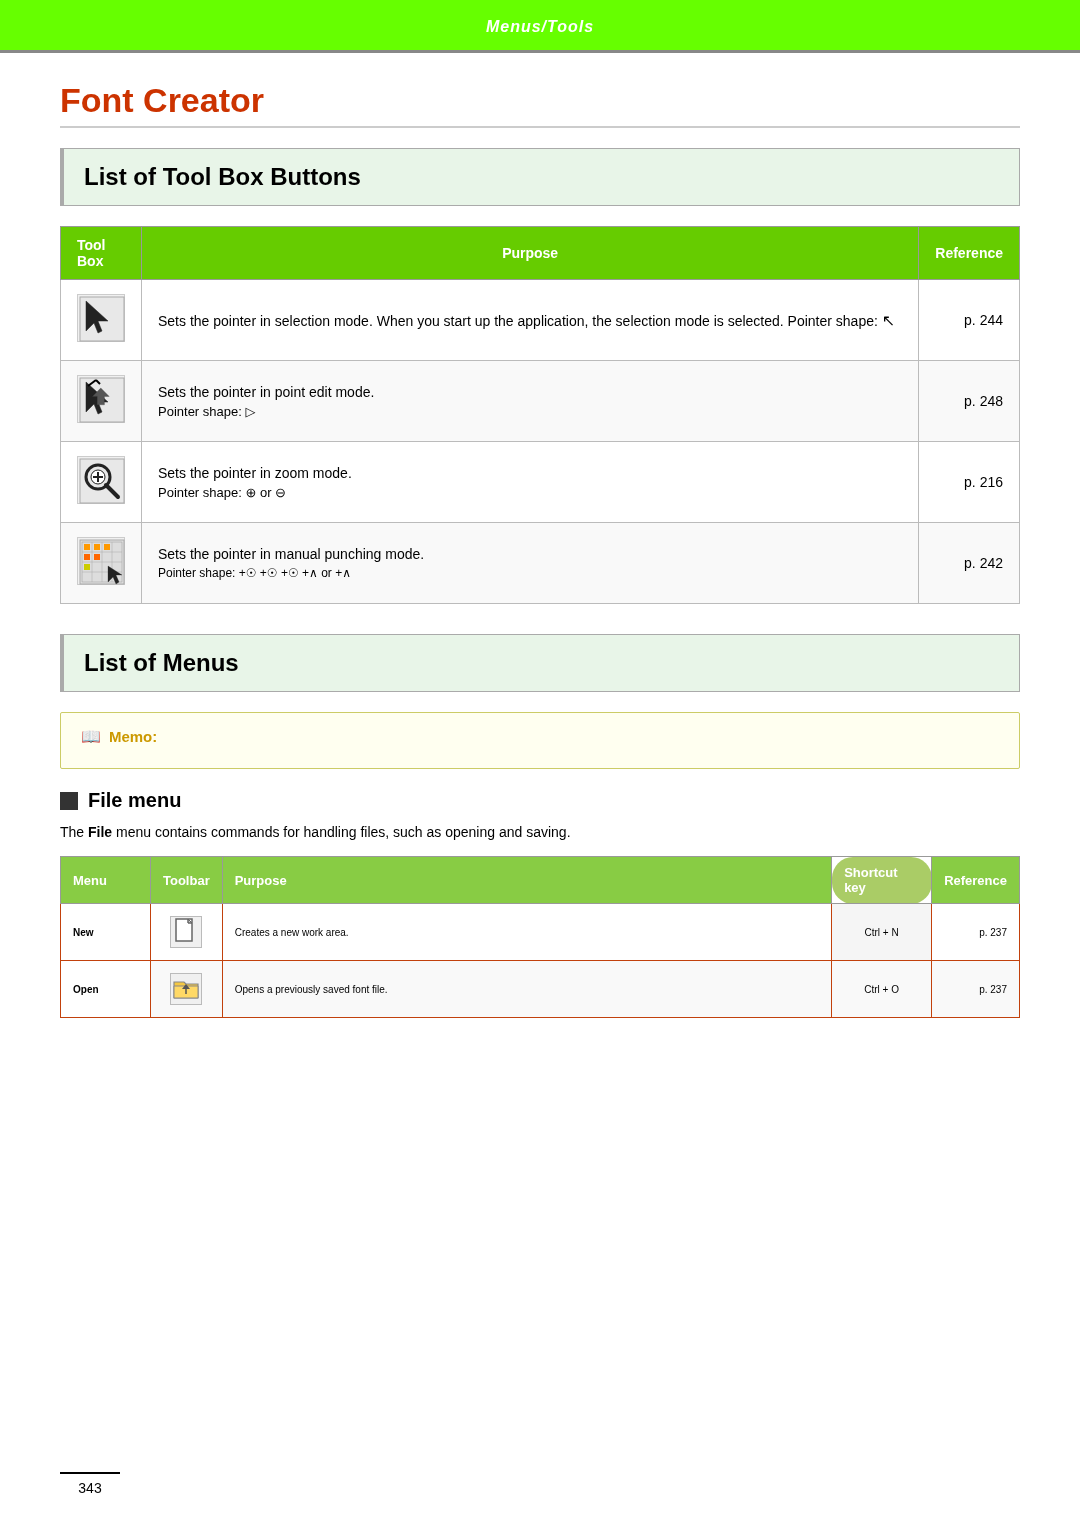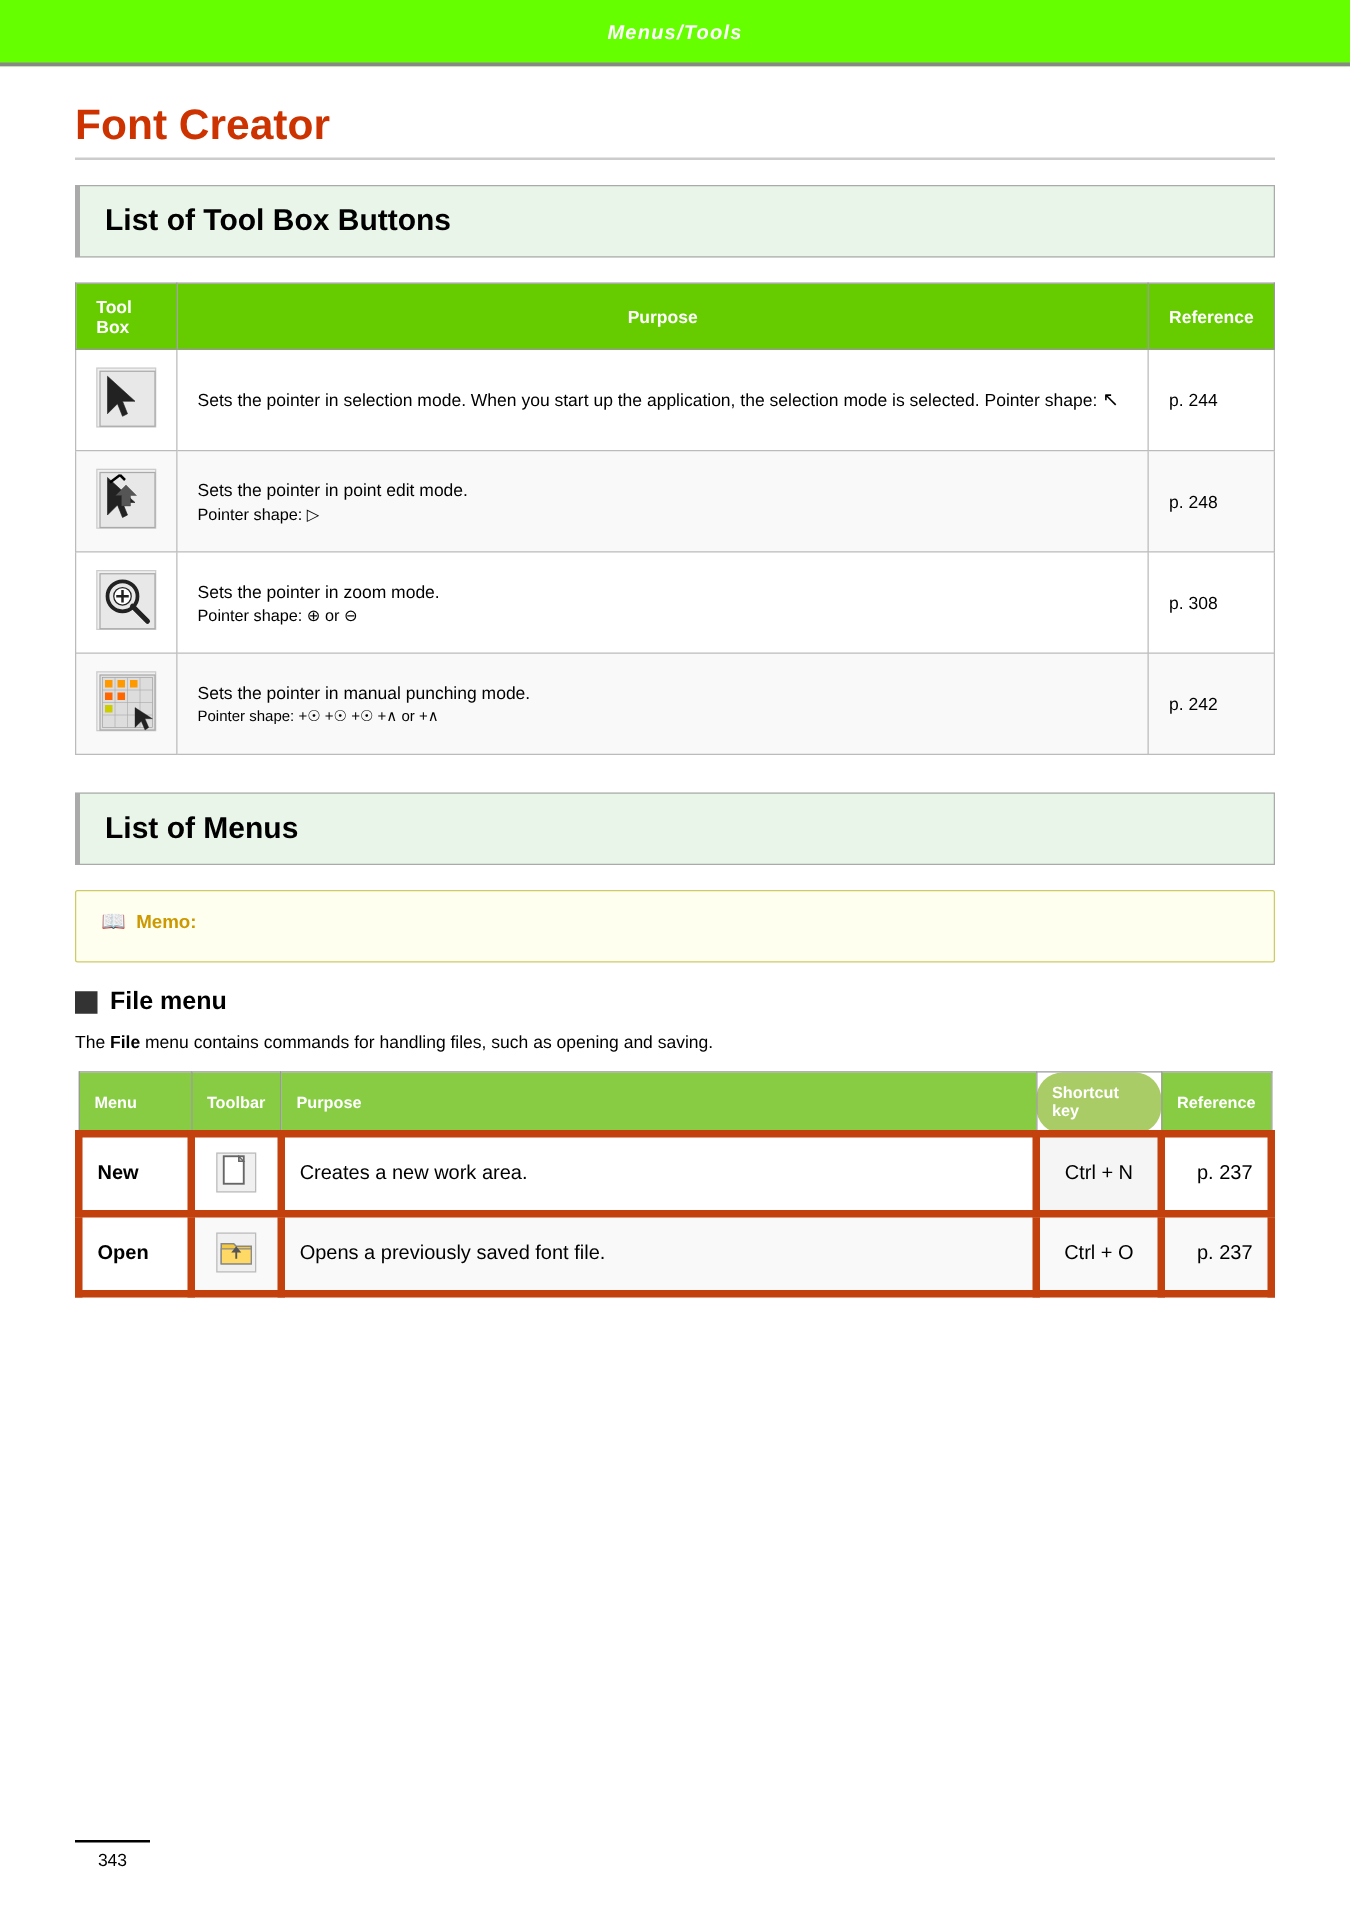--- a/index.html
+++ b/index.html
@@ -83,21 +83,21 @@
       border: 1px solid #bbbbbb;
       padding: 14px 16px;
       vertical-align: middle;
     }
     .toolbox-table td.icon-cell {
       width: 80px;
       text-align: center;
     }
     .toolbox-table td.ref-cell {
       width: 90px;
-      text-align: left;
+      text-align: right;
       white-space: nowrap;
     }
     .toolbox-table tr:nth-child(odd) td {
       background: #ffffff;
     }
     .toolbox-table tr:nth-child(even) td {
       background: #f9f9f9;
     }
 
     
@@ -182,24 +182,24 @@
     }
     .menu-table th.th-shortcut {
       background: #aacc66;
       color: #ffffff;
       border-radius: 21px;
     }
     .menu-table th.th-ref {
       background: #88cc44;
     }
     .menu-table td {
-      border: 6px solid #c2410c;
+      border: 1px solid #c2410c;
       padding: 12px 12px;
       vertical-align: middle;
-      font-size: 16px;
+      font-size: 10px;
     }
     .menu-table td.menu-name {
       font-weight: bold;
       width: 90px;
       background: #ffffff;
     }
     .menu-table td.toolbar-cell {
       width: 70px;
       text-align: center;
       background: #ffffff;
@@ -344,21 +344,21 @@
               <line x1="15" y1="20" x2="25" y2="20" stroke="#222" stroke-width="2"></line>
               <line x1="20" y1="15" x2="20" y2="25" stroke="#222" stroke-width="2"></line>
             </svg>
           </div>
         </td>
         <td>
           <div>Sets the pointer in zoom mode.</div>
           <div class="pointer-text">Pointer shape: ⊕ or ⊖</div>
         </td>
         <td class="ref-cell">
-          <span>p. 308</span>
+          <span>p. 216</span>
         </td>
       </tr>
 
       <tr>
         <td class="icon-cell">
           <div class="tool-icon">
             <svg class="svg-icon" viewBox="0 0 48 48" xmlns="http://www.w3.org/2000/svg">
               <rect x="2" y="2" width="44" height="44" fill="#e0e0e0" stroke="#aaa" stroke-width="1"></rect>
 
               <rect x="4" y="4" width="40" height="40" fill="#ddd" stroke="#999" stroke-width="0.5"></rect>

